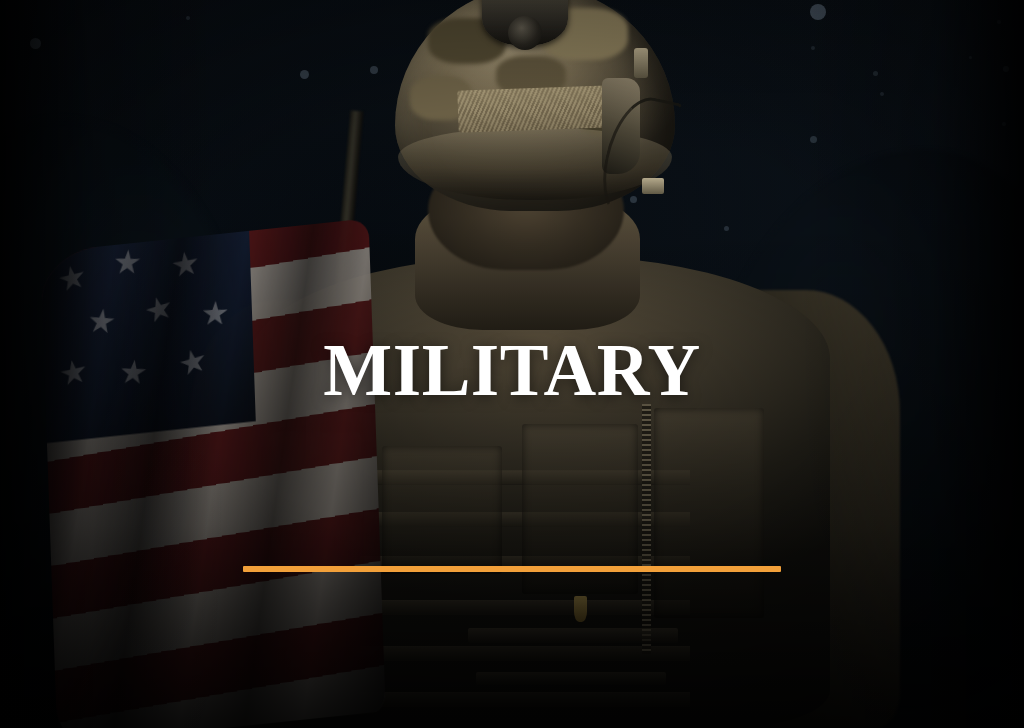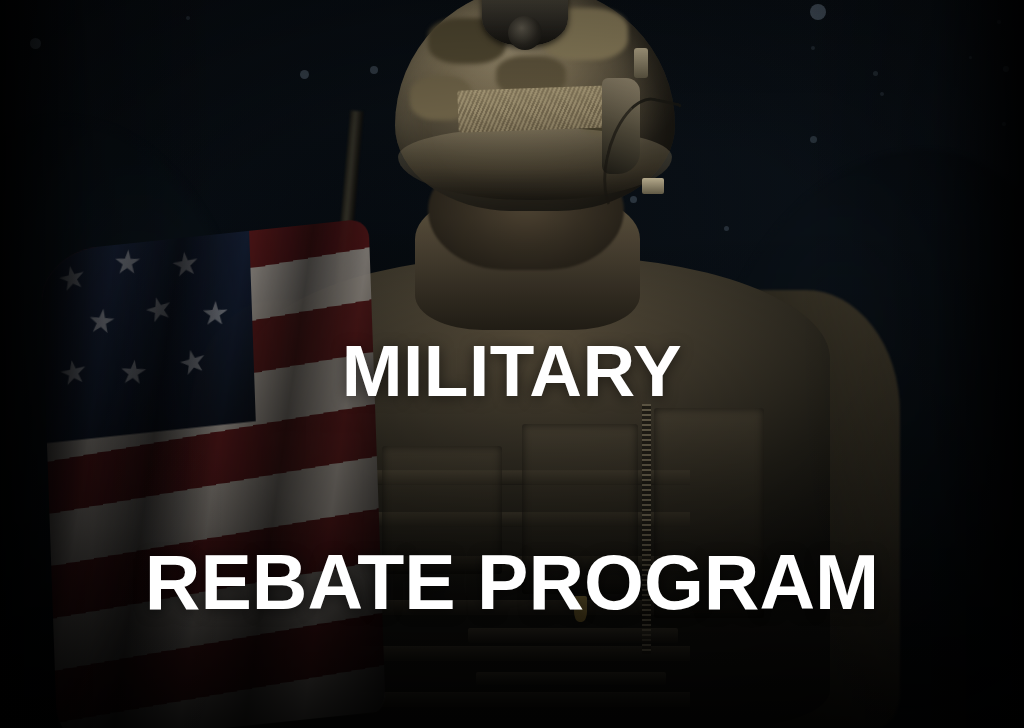--- a/index.html
+++ b/index.html
@@ -12,20 +12,21 @@
     font-family: "Liberation Sans", sans-serif;
   }
 
   #banner {
     position: relative;
     width: 1024px;
     height: 728px;
     overflow: hidden;
     background: #0b141d;
     user-select: none;
+    font-family: Liberation Serif, serif;
   }
 
   
   .photo {
     position: absolute;
     inset: 0;
     overflow: hidden;
   }
 
   
@@ -489,19 +490,18 @@
     </div>
 
     <div class="photo-shade"></div>
     <div class="edge-fade"></div>
   </div>
 
   <div class="overlay">
 
     <div class="headline">
       <span class="line1">MILITARY</span>
-      <span class="line2">REBATE PROGRAM</span>
     </div>
 
     <div class="divider" id="accent-divider" style="background: rgb(242, 160, 58);"></div>
 
   </div>
 </div>
 
 </body></html>

